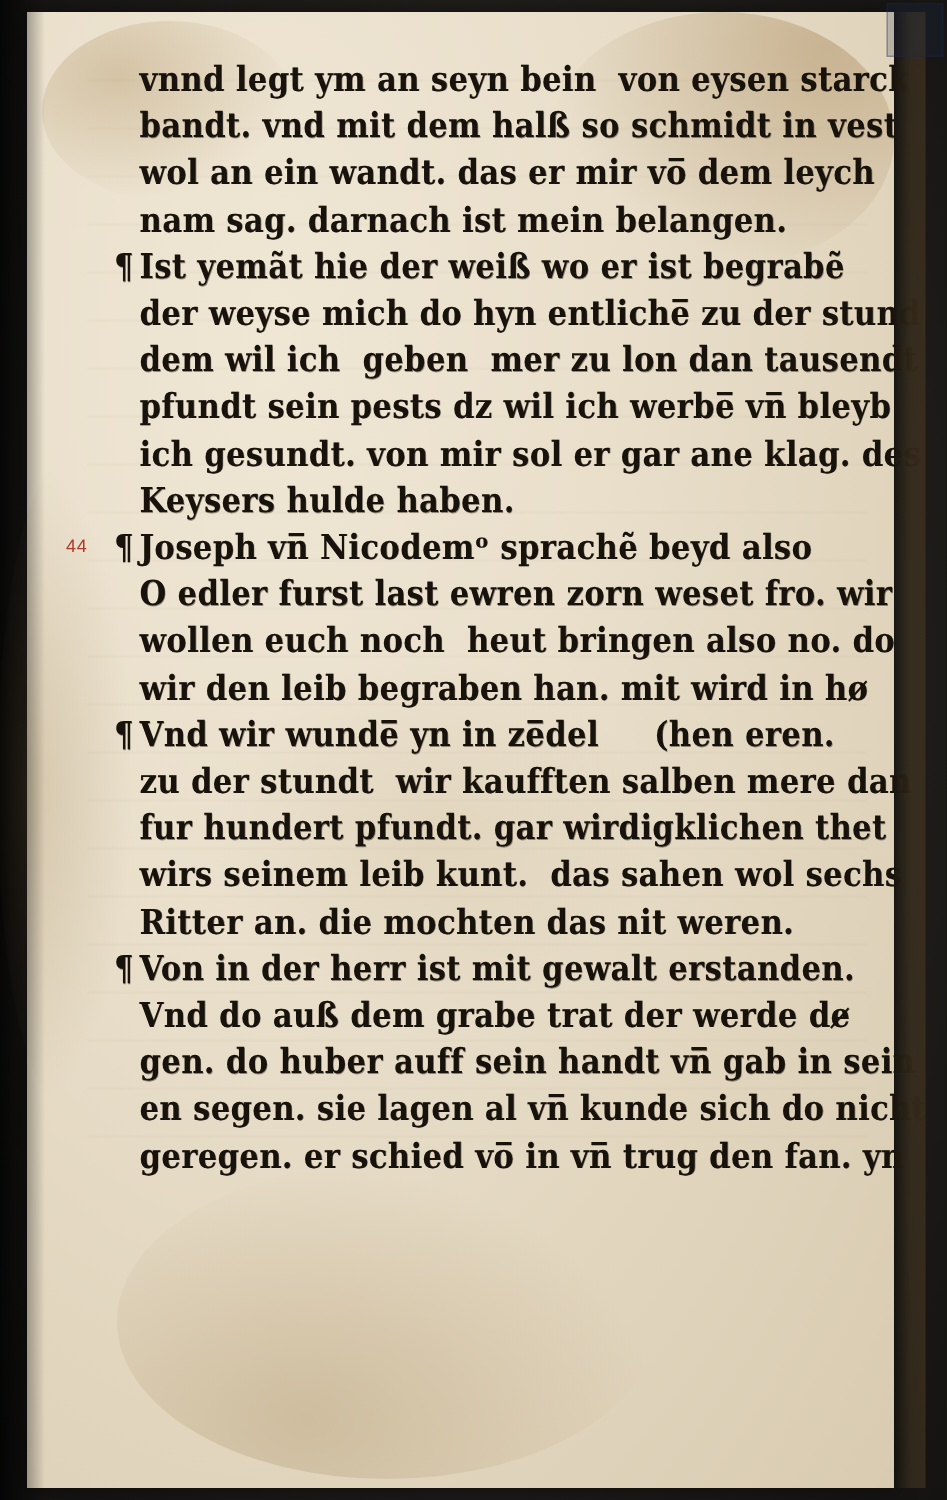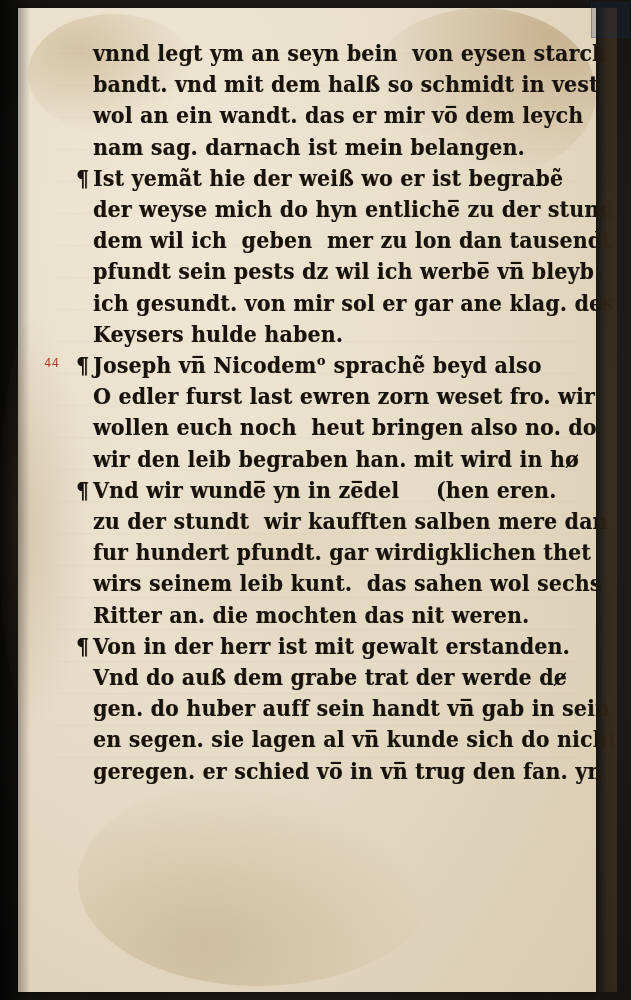--- a/index.html
+++ b/index.html
@@ -87,21 +87,21 @@
     text-align: center;
     letter-spacing: 1px;
     opacity: 0.75;
   }
   
   #folio-number {
     position: absolute;
     left: 26px;
     top: 349px;
     color: #b03a2a;
-    font-family: Liberation Mono, monospace;
+    font-family: Liberation Sans, sans-serif;
     font-size: 12px;
     letter-spacing: 0.5px;
   }
   
   #textblock {
     position: absolute;
     left: 58px;
     top: 28px;
     width: 500px;
   }

